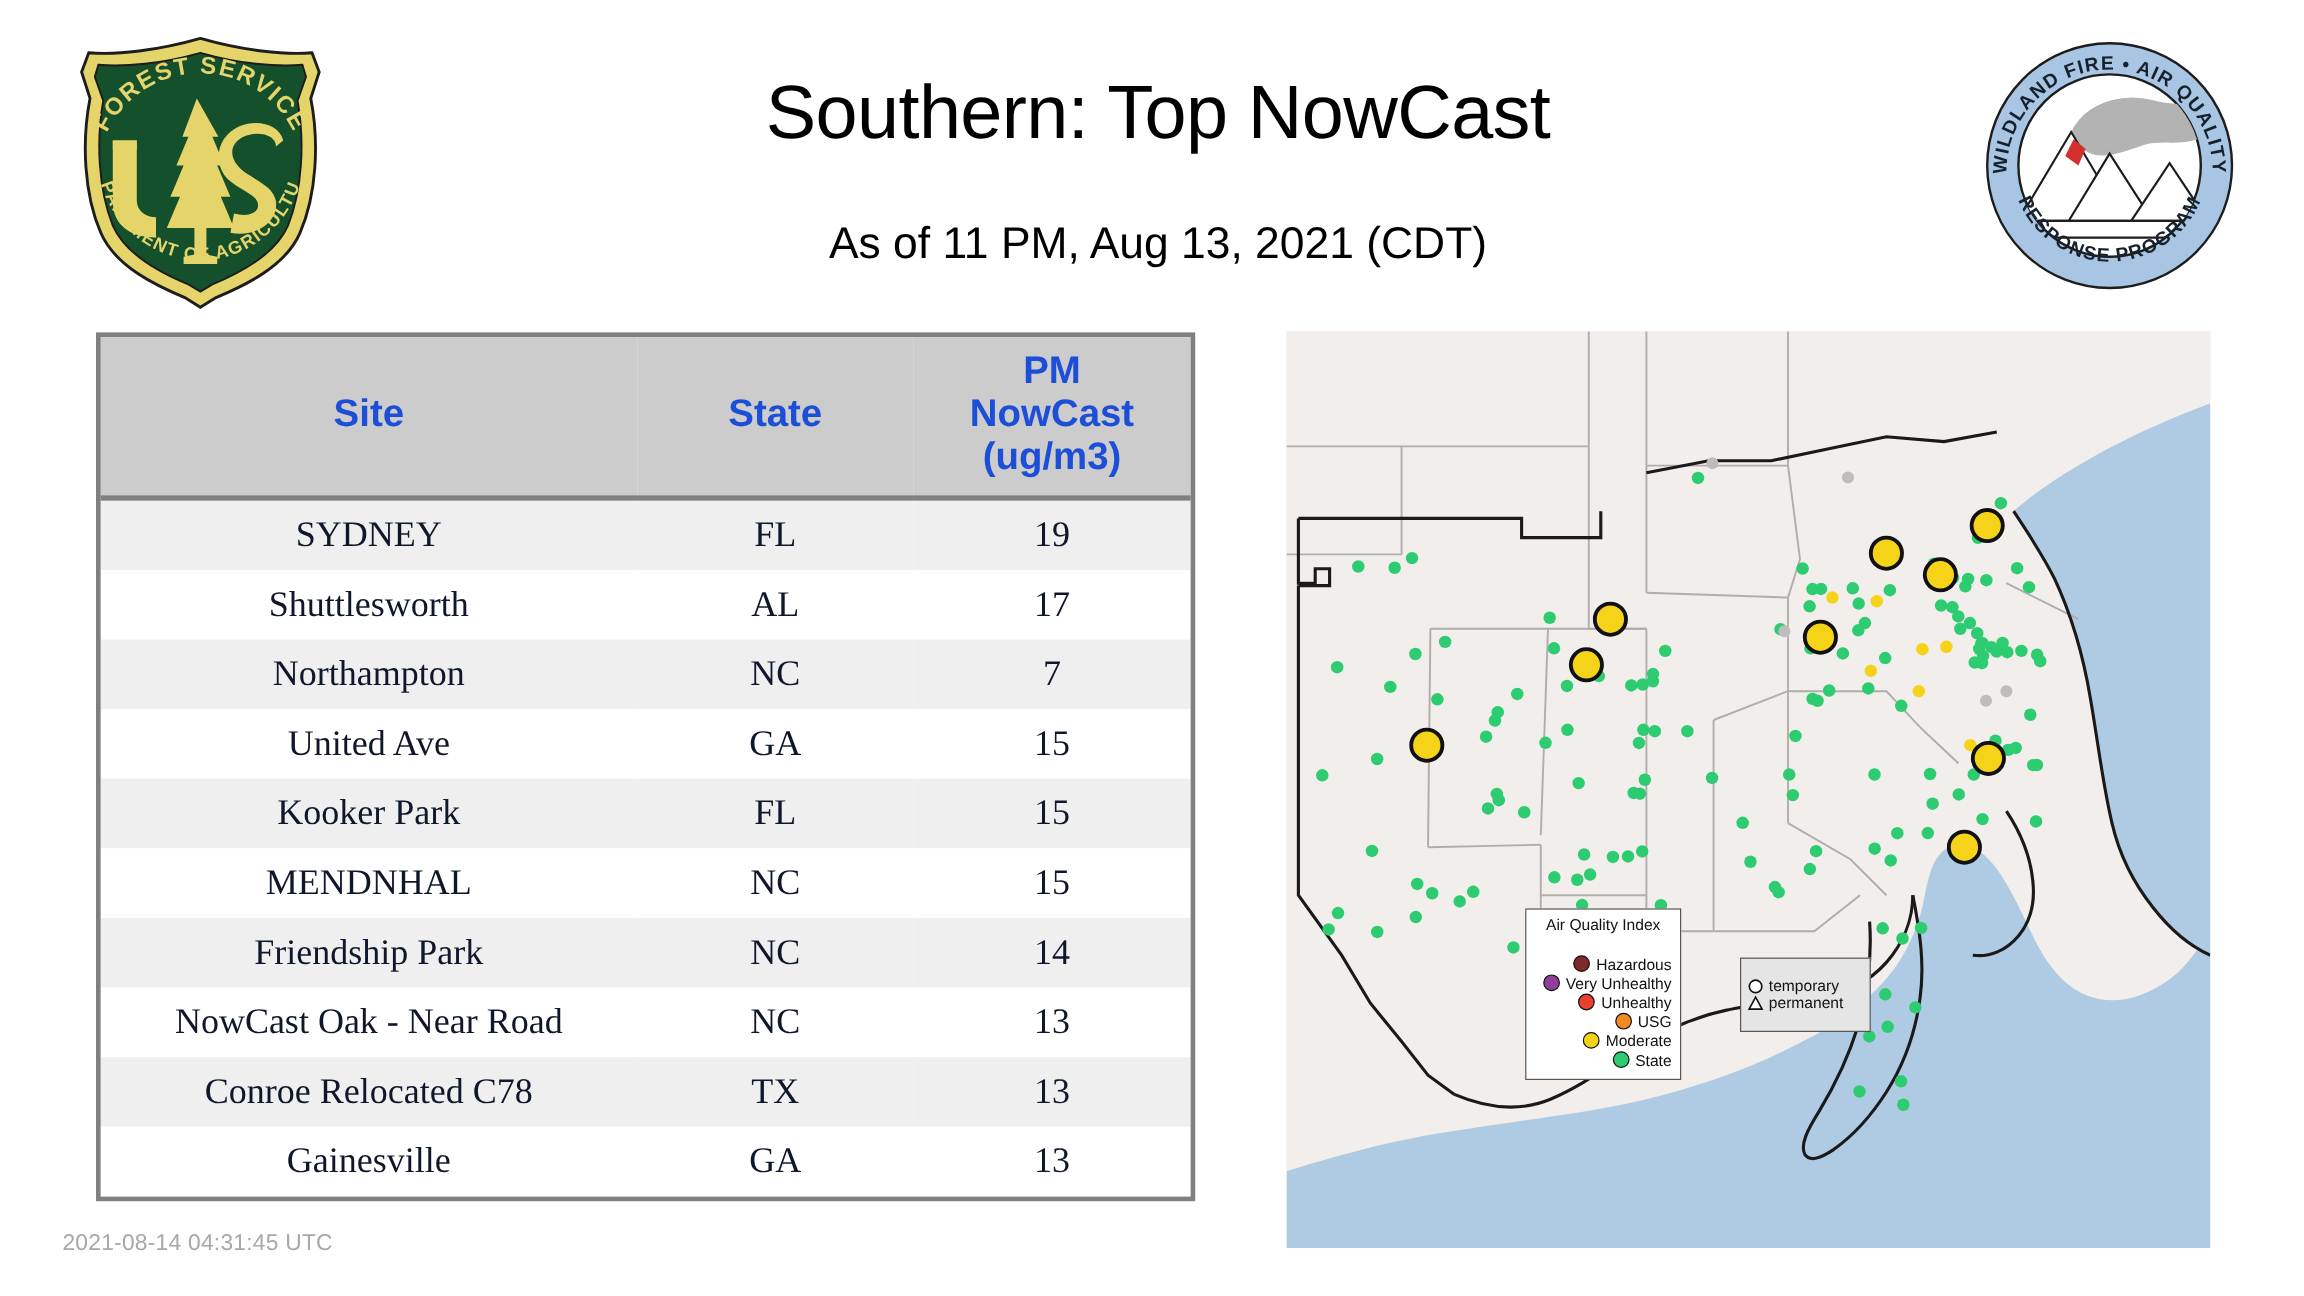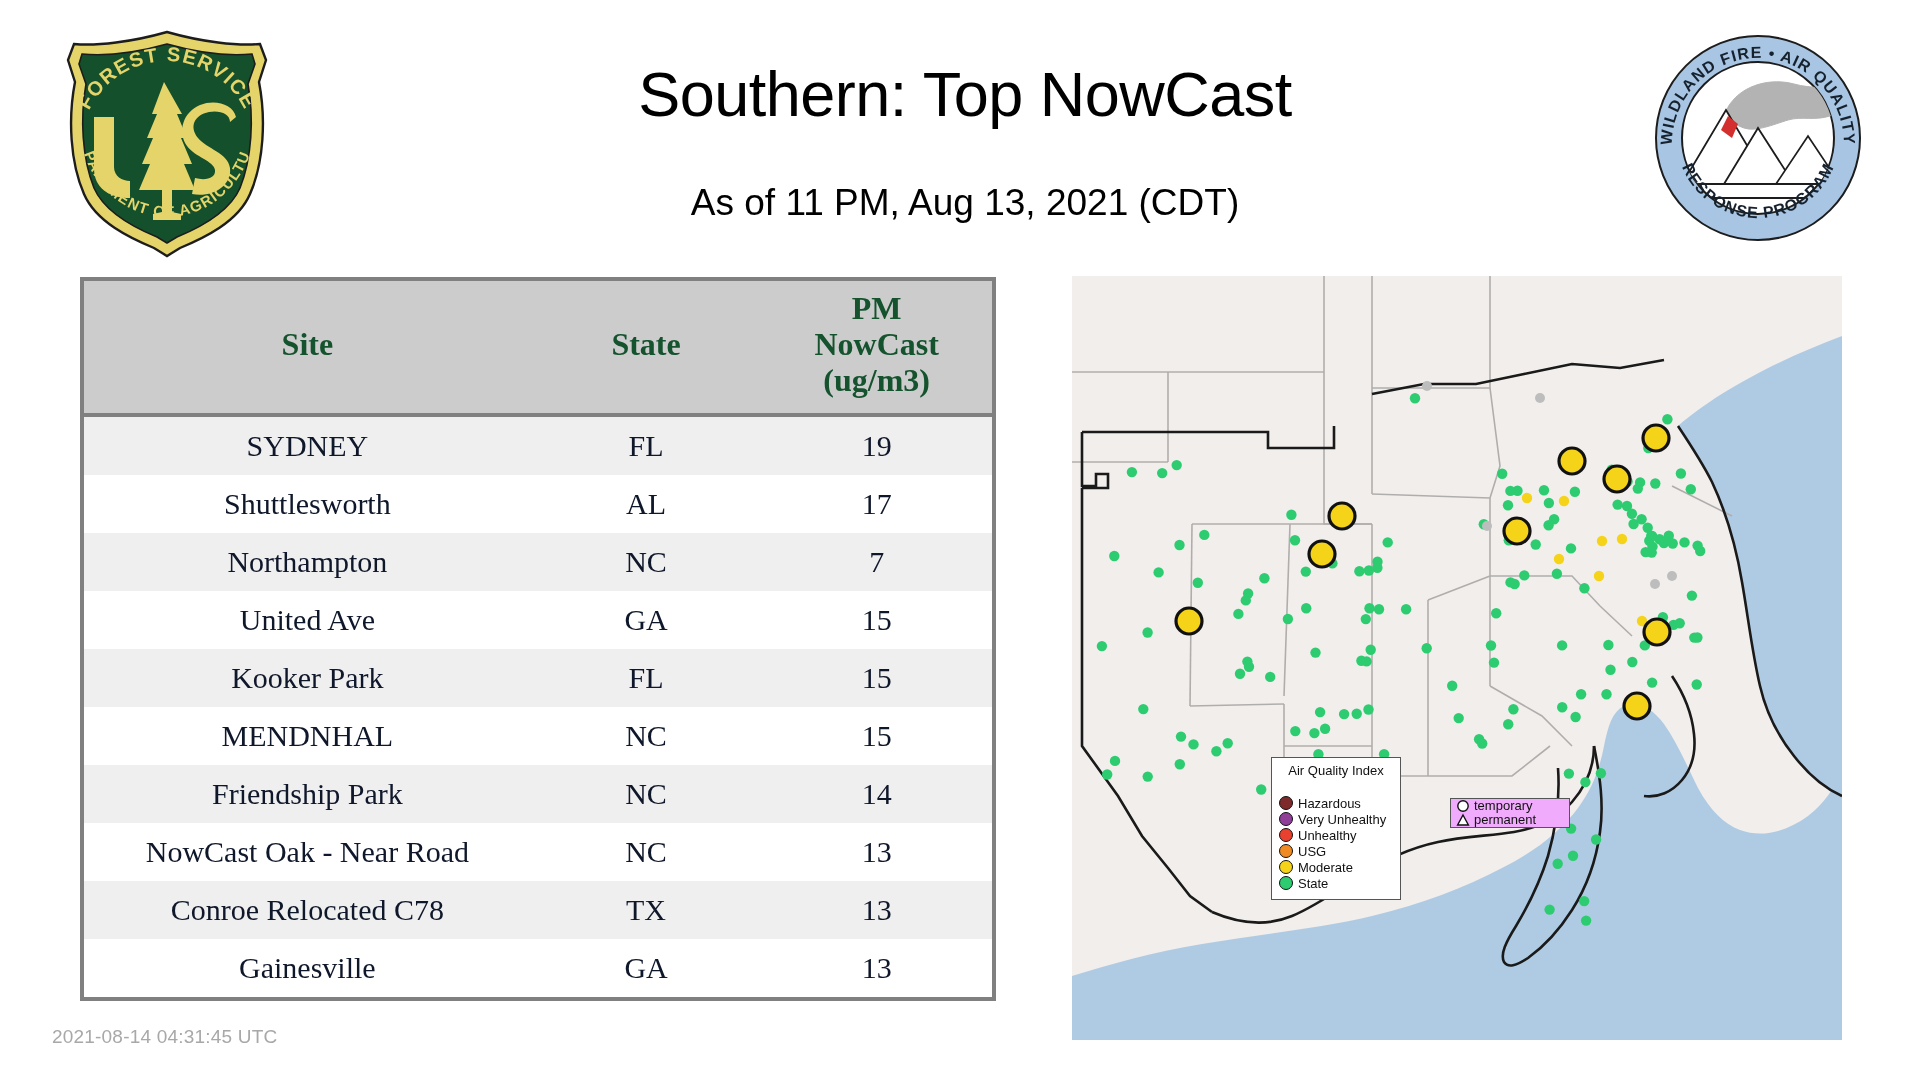--- a/index.html
+++ b/index.html
@@ -71,24 +71,24 @@
     background: #fff;
   }
   table.nowcast {
     border-collapse: collapse;
     width: 100%;
     table-layout: fixed;
   }
   table.nowcast th {
     background: #cccccc;
     border-bottom: 4px solid #808080;
-    font-family: Liberation Serif, serif;
+    font-family: Liberation Sans, sans-serif;
     font-weight: bold;
     font-size: 32px;
-    color: #14532d;
+    color: #1d4ed8;
     text-align: center;
     padding: 6px 0 10px 0;
     vertical-align: middle;
     line-height: 1.12;
     height: 116px;
   }
   table.nowcast td {
     font-family: "Liberation Serif", serif;
     font-size: 30px;
     color: #0f172a;
@@ -143,35 +143,36 @@
     color: #111;
     text-align: center;
     margin-bottom: 18px;
   }
   #aqi-legend .legend-row {
     display: flex;
     align-items: center;
     gap: 5px;
     line-height: 1;
     margin-bottom: 2px;
+    justify-content: flex-end;
   }
   #aqi-legend .swatch {
     width: 12px; height: 12px; border-radius: 50%;
     border: 1.3px solid #111; flex: 0 0 auto;
   }
   #aqi-legend .legend-label { font-size: 13px; color: #111; white-space: nowrap; }
 
   #marker-legend {
     position: absolute;
     left: 1450px;
     top: 798px;
-    width: 120px;
-    background: #f0abfc;
+    width: 109px;
+    background: #e5e5e5;
     border: 1px solid #555;
-    padding: 0 5px;
+    padding: 16px 5px;
     box-sizing: border-box;
     font-family: "Liberation Sans", sans-serif;
   }
   #marker-legend .ml-row {
     display: flex; align-items: center; gap: 4px; line-height: 1.05;
   }
   #marker-legend .ml-label { font-size: 13px; color: #111; white-space: nowrap; }
   .glyph-svg { flex: 0 0 auto; display:block; }
 </style>
 </head>

